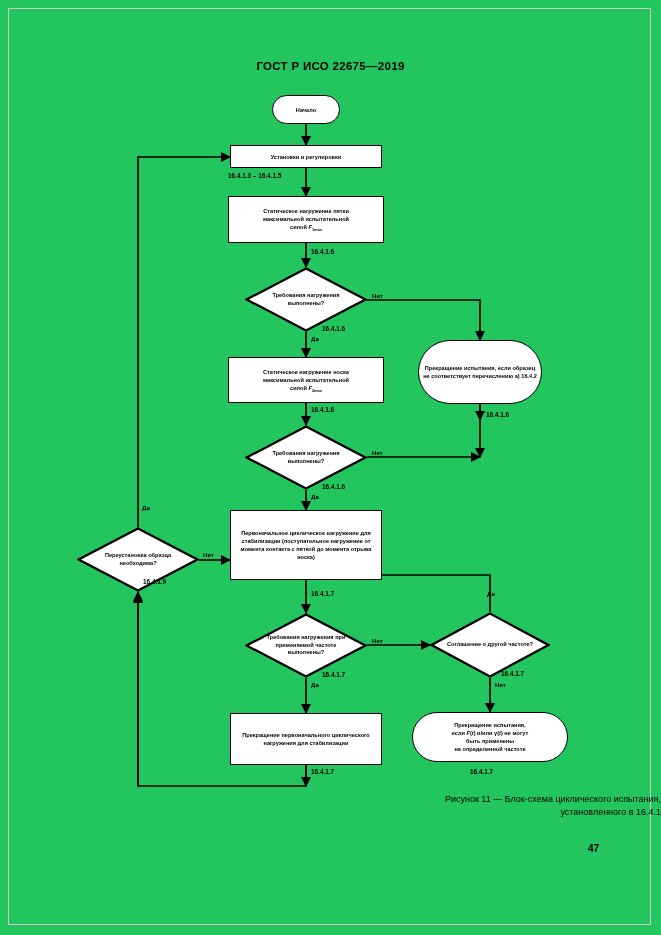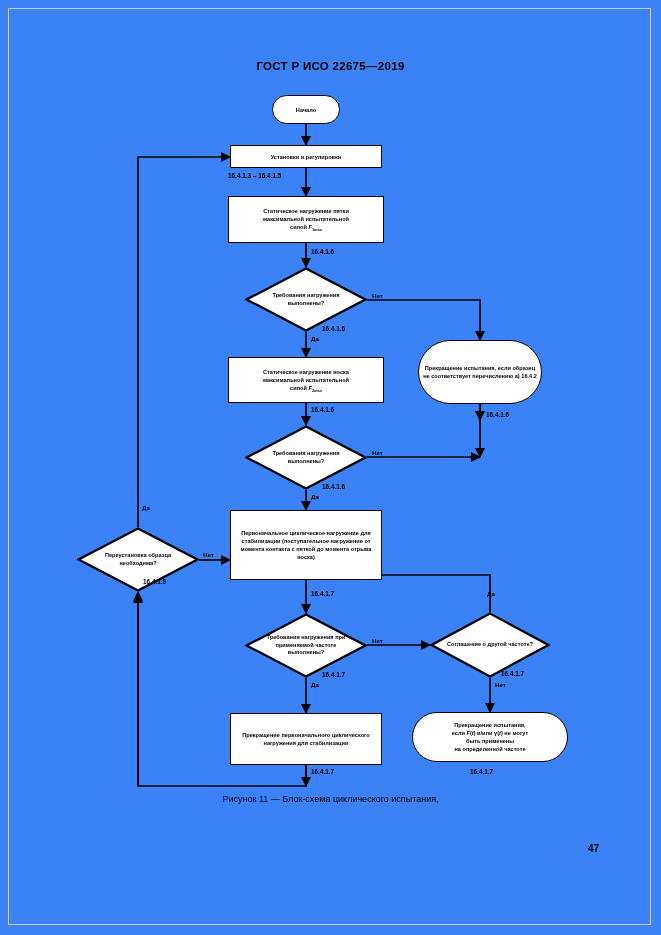--- a/index.html
+++ b/index.html
@@ -8,21 +8,21 @@
     background: #ffffff;
   }
   body {
     font-family: "Liberation Sans", sans-serif;
     color: #000000;
   }
   #page {
     position: relative;
     width: 661px;
     height: 935px;
-    background: #3b82f6;
+    background: #22c55e;
     overflow: hidden;
   }
   #page-border {
     position: absolute;
     left: 8px;
     top: 8px;
     width: 643px;
     height: 917px;
     border: 1px solid #c8c8c8;
     box-sizing: border-box;
@@ -42,21 +42,21 @@
     right: 62px;
     top: 843px;
     font-size: 10px;
     font-weight: bold;
   }
   #figure-caption {
     position: absolute;
     left: 0;
     top: 793px;
     width: 661px;
-    text-align: center;
+    text-align: right;
     font-size: 9px;
     line-height: 13px;
   }
   #flow {
     position: absolute;
     left: 0;
     top: 0;
     width: 661px;
     height: 935px;
   }
@@ -265,17 +265,18 @@
   </div>
   <div class="step-label" style="left:311px; top:768px;">16.4.1.7</div>
 
   <div class="node term" style="left:412px; top:712px; width:156px; height:50px;">
     <span>Прекращение испытания,<br>если <span class="ital">F</span>(<span class="ital">t</span>) и/или γ(<span class="ital">t</span>) не могут<br>быть применены<br>на определенной частоте</span>
   </div>
   <div class="step-label" style="left:470px; top:768px;">16.4.1.7</div>
 
   <div id="figure-caption">
     <div>Рисунок 11 — Блок-схема циклического испытания,</div>
+    <div>установленного в 16.4.1</div>
   </div>
 
   <div id="page-number">47</div>
 
 </div>
 
 </body></html>

